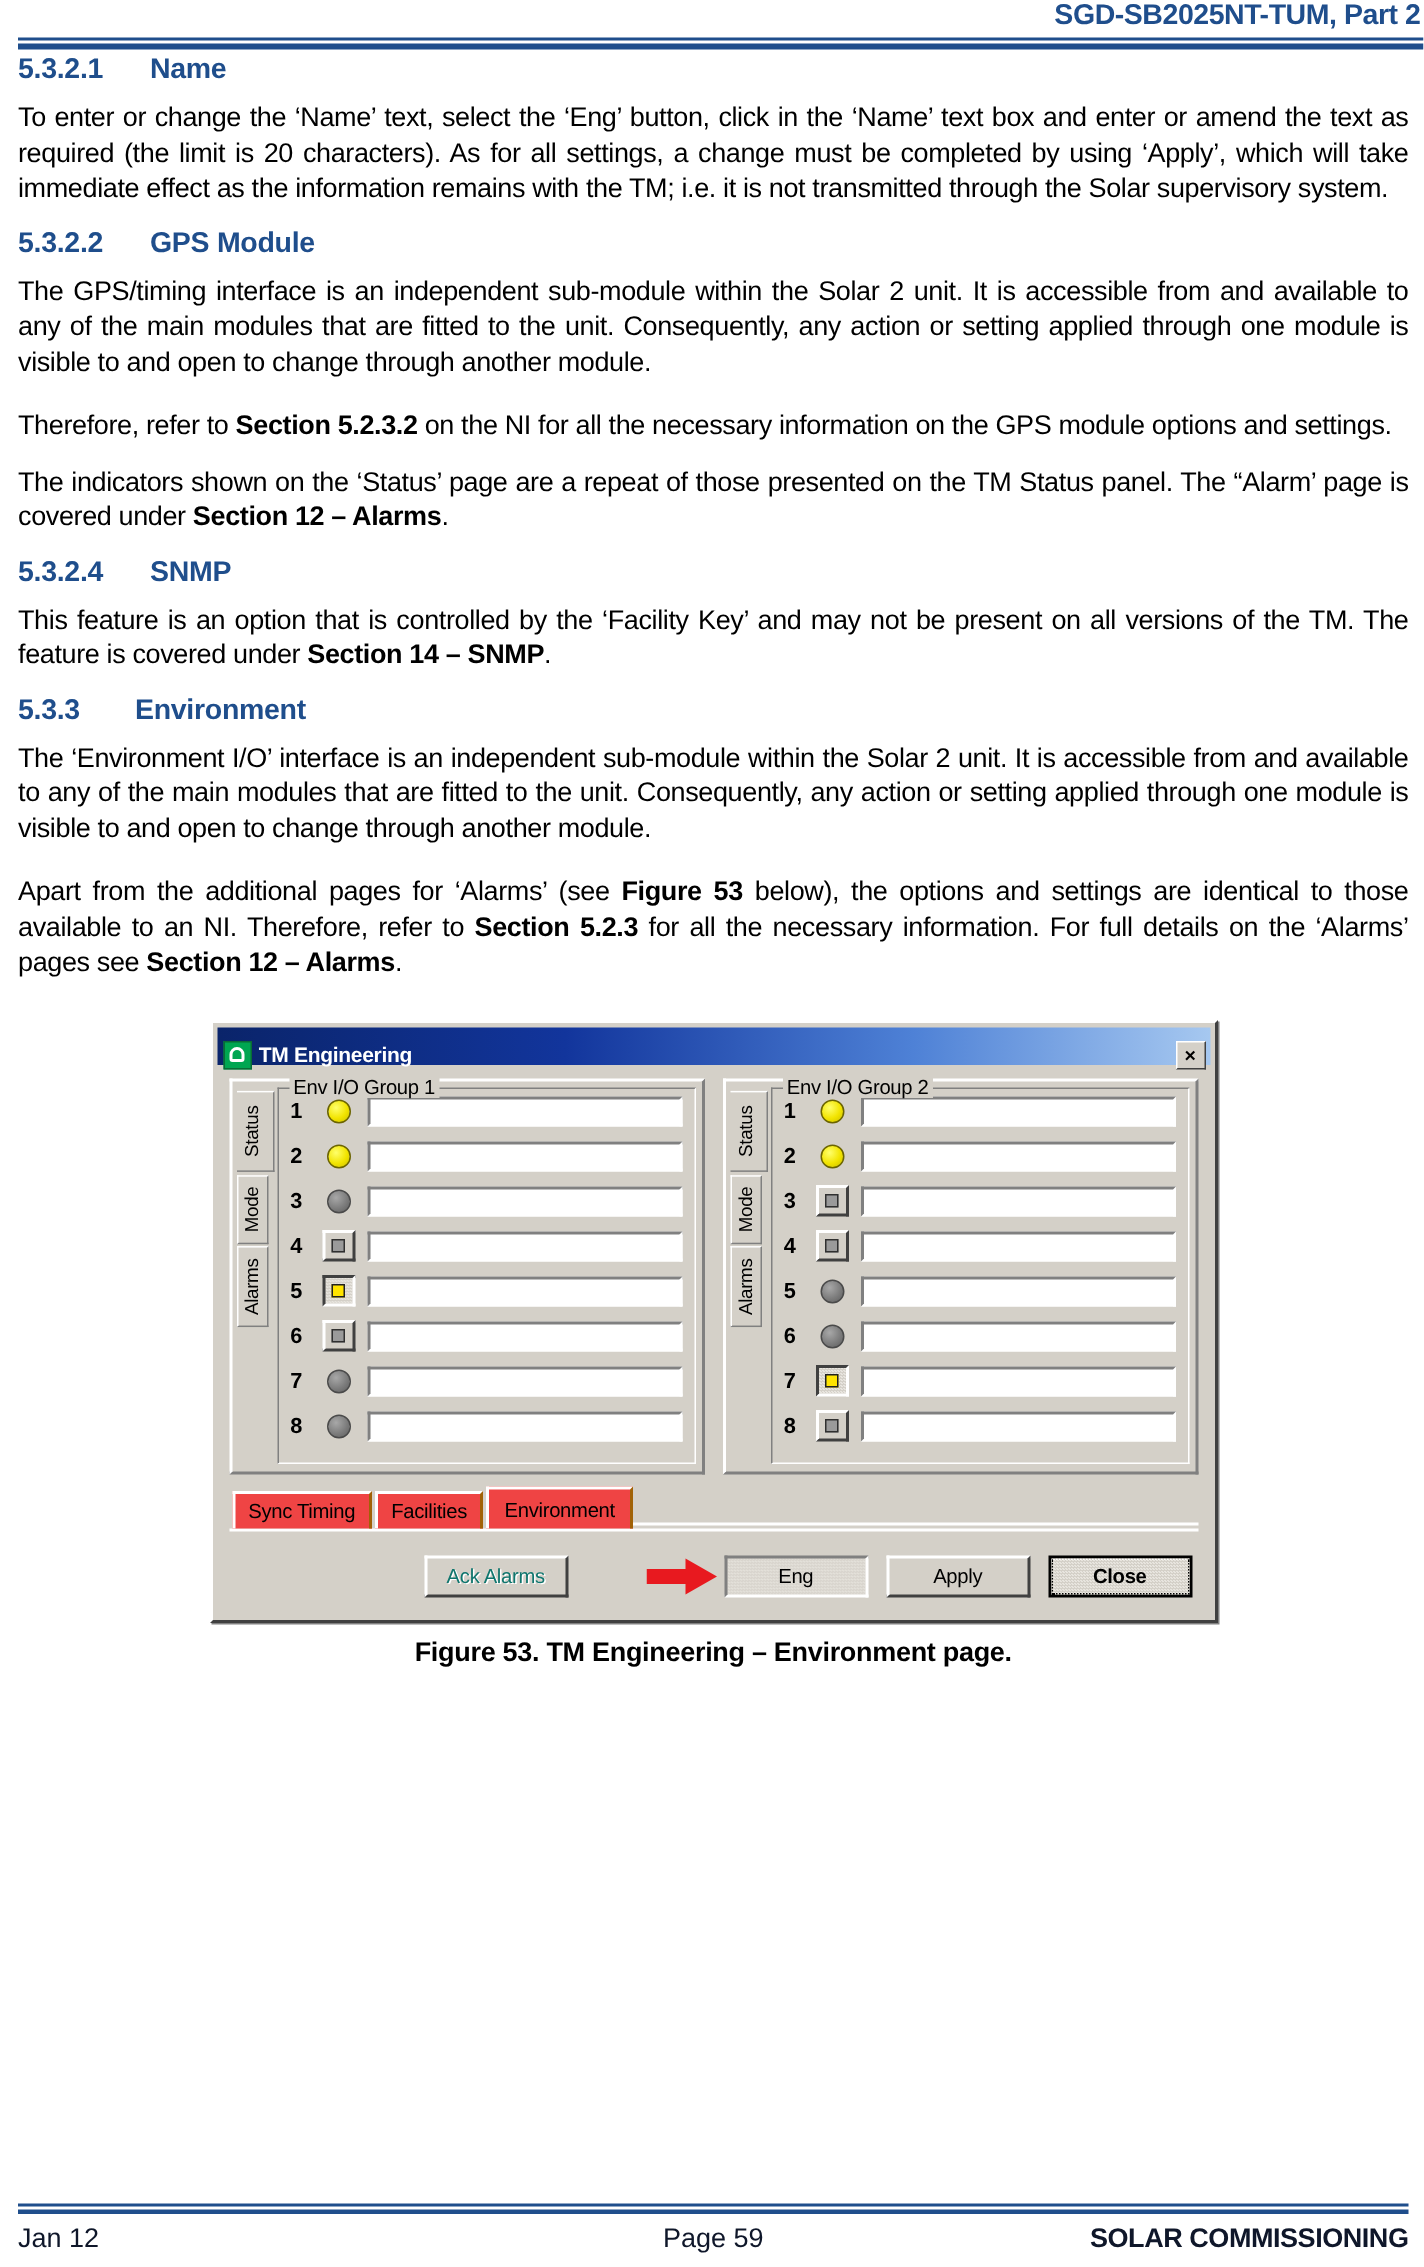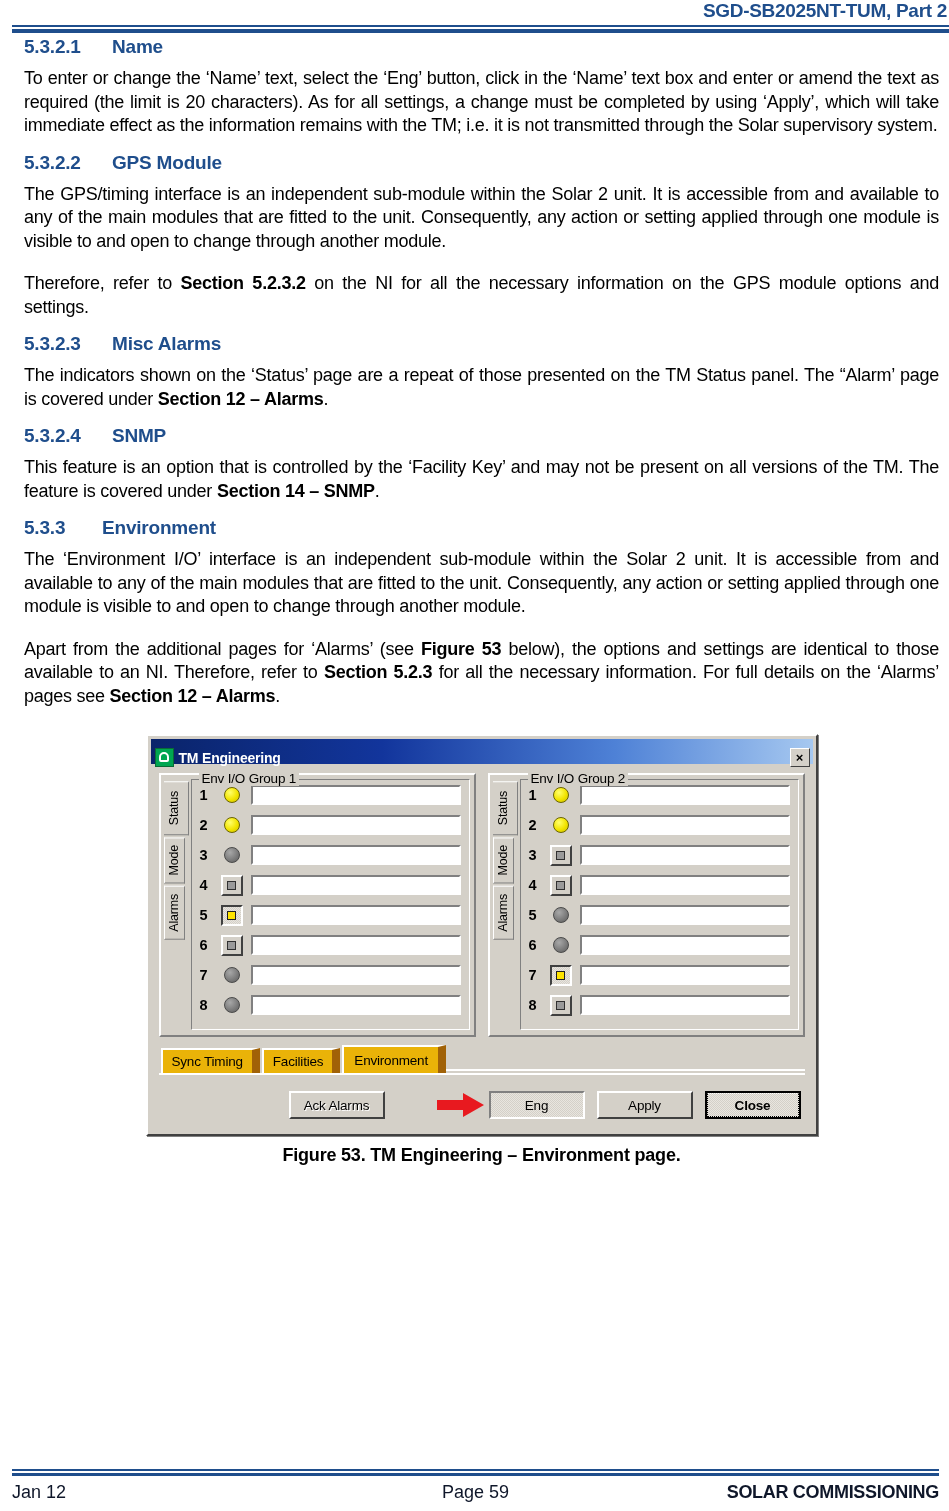--- a/index.html
+++ b/index.html
@@ -49,21 +49,21 @@
   .rule-thick {
     height: 4px;
     background: #1F4E8C;
     margin-top: 2px;
   }
 
   
   .content {
     position: absolute;
     top: 36px;
-    left: 24px;
+    left: 12px;
     right: 10px;
   }
 
   h3.sec {
     font-size: 19px;
     color: #1F4E8C;
     font-weight: bold;
     margin: 0 0 9px 0;
     letter-spacing: -0.2px;
     display: flex;
@@ -300,24 +300,24 @@
     display: flex;
     align-items: flex-end;
     margin-top: 8px;
     padding-left: 2px;
     border-bottom: 2px solid #ffffff;
     position: relative;
   }
   .htab {
     font-size: 13.5px;
     padding: 4px 9px 4px 9px;
-    background: #eab308;
+    background: #ef4444;
     border-top: 2px solid #ffffff;
     border-left: 2px solid #ffffff;
-    border-right: 8px solid #a16207;
+    border-right: 2px solid #a16207;
     box-sizing: border-box;
     margin-right: 2px;
     letter-spacing: -0.2px;
     color: #000;
     white-space: nowrap;
   }
   .htab.active {
     padding: 6px 10px 5px 10px;
     margin-right: 0;
     position: relative;
@@ -346,21 +346,21 @@
     border-top: 2px solid #ffffff;
     border-left: 2px solid #ffffff;
     border-right: 2px solid #404040;
     border-bottom: 2px solid #404040;
     display: flex; align-items: center; justify-content: center;
     font-size: 13.5px;
     box-sizing: border-box;
     letter-spacing: -0.2px;
     color: #000;
   }
-  .btn.disabled { color: #000000; text-shadow: 1px 1px 0 #ffffff; }
+  .btn.disabled { color: #0f766e; text-shadow: 1px 1px 0 #ffffff; }
   .btn.pressed {
     background: repeating-conic-gradient(#e8e5df 0% 25%, #d4d0c8 0% 50%) 0 0/2px 2px;
     border-top: 2px solid #808080;
     border-left: 2px solid #808080;
     border-right: 2px solid #ffffff;
     border-bottom: 2px solid #ffffff;
   }
   .btn.default {
     border: 2px solid #000000;
   }
@@ -440,24 +440,20 @@
     <div class="sec-block">
       <h3 class="sec">
         <span class="num">5.3.2.2</span>
         <span>GPS Module</span>
       </h3>
       <p class="body">The GPS/timing interface is an independent sub-module within the Solar 2 unit.  It is accessible from and available to any of the main modules that are fitted to the unit.  Consequently, any action or setting applied through one module is visible to and open to change through another module.</p>
       <p class="body gap"><span>Therefore, refer to </span><b>Section 5.2.3.2</b><span> on the NI for all the necessary information on the GPS module options and settings.</span></p>
     </div>
 
     <div class="sec-block">
-      <h3 class="sec">
-        <span class="num">5.3.2.3</span>
-        <span>Misc Alarms</span>
-      </h3>
       <p class="body"><span>The indicators shown on the ‘Status’ page are a repeat of those presented on the TM Status panel.  The “Alarm’ page is covered under </span><b>Section 12 – Alarms</b><span>.</span></p>
     </div>
 
     <div class="sec-block">
       <h3 class="sec">
         <span class="num">5.3.2.4</span>
         <span>SNMP</span>
       </h3>
       <p class="body"><span>This feature is an option that is controlled by the ‘Facility Key’ and may not be present on all versions of the TM.  The feature is covered under </span><b>Section 14 – SNMP</b><span>.</span></p>
     </div>

